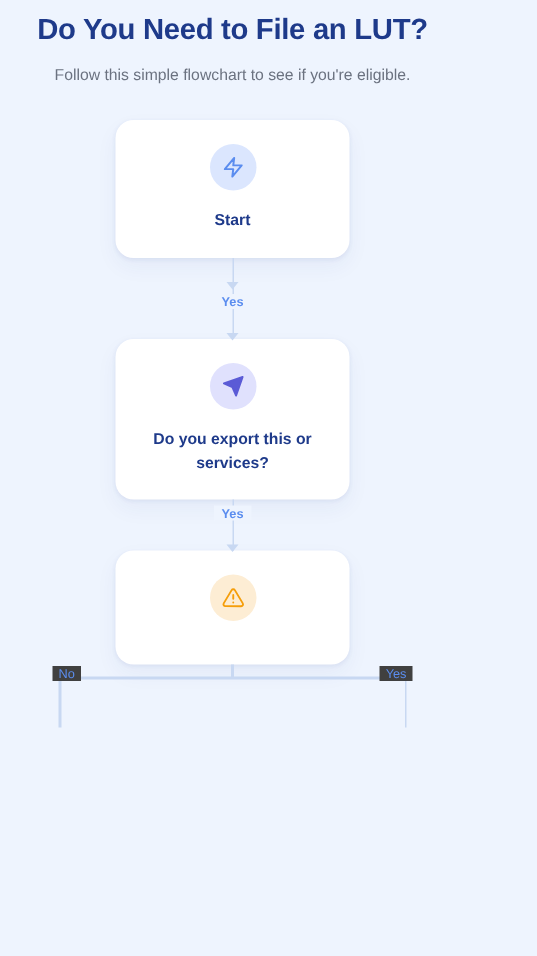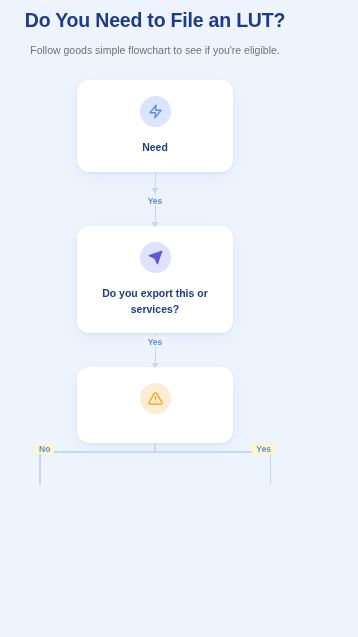--- a/index.html
+++ b/index.html
@@ -158,48 +158,48 @@
     height: 34px;
     background: #c8d8f2;
   }
   .branch .drop-left  { left: 0; }
   .branch .drop-right { right: 0; }
 
   .branch .bl {
     position: absolute;
     top: 1px;
     font-size: 8.5px;
-    font-weight: bold;
+    font-weight: normal;
     color: #5b8def;
-    background: #fef9c3;
+    background: #404040;
     padding: 0 4px;
     white-space: nowrap;
   }
   .branch .bl-left  { left: -4px; }
   .branch .bl-right { right: -4px; }
 </style>
 </head>
 <body>
 
 <div class="page">
 
   <div class="header">
     <h1 class="page-title">Do You Need to File an LUT?</h1>
-    <p class="page-subtitle">Follow goods simple flowchart to see if you're eligible.</p>
+    <p class="page-subtitle">Follow this simple flowchart to see if you're eligible.</p>
   </div>
 
   <div class="flow">
 
     <div class="node-card">
       <div class="node-icon-wrap icon-blue">
         <svg width="15" height="15" viewBox="0 0 24 24" fill="none" stroke="#5b8def" stroke-width="2.1" stroke-linecap="round" stroke-linejoin="round">
           <polygon points="13 2 3 14 12 14 11 22 21 10 12 10 13 2"></polygon>
         </svg>
       </div>
-      <div class="node-label">Need</div>
+      <div class="node-label">Start</div>
     </div>
 
     <div class="connector short">
       <div class="line"></div>
       <div class="arrow"></div>
     </div>
 
 
     <div class="connector">
       <div class="line"></div>

